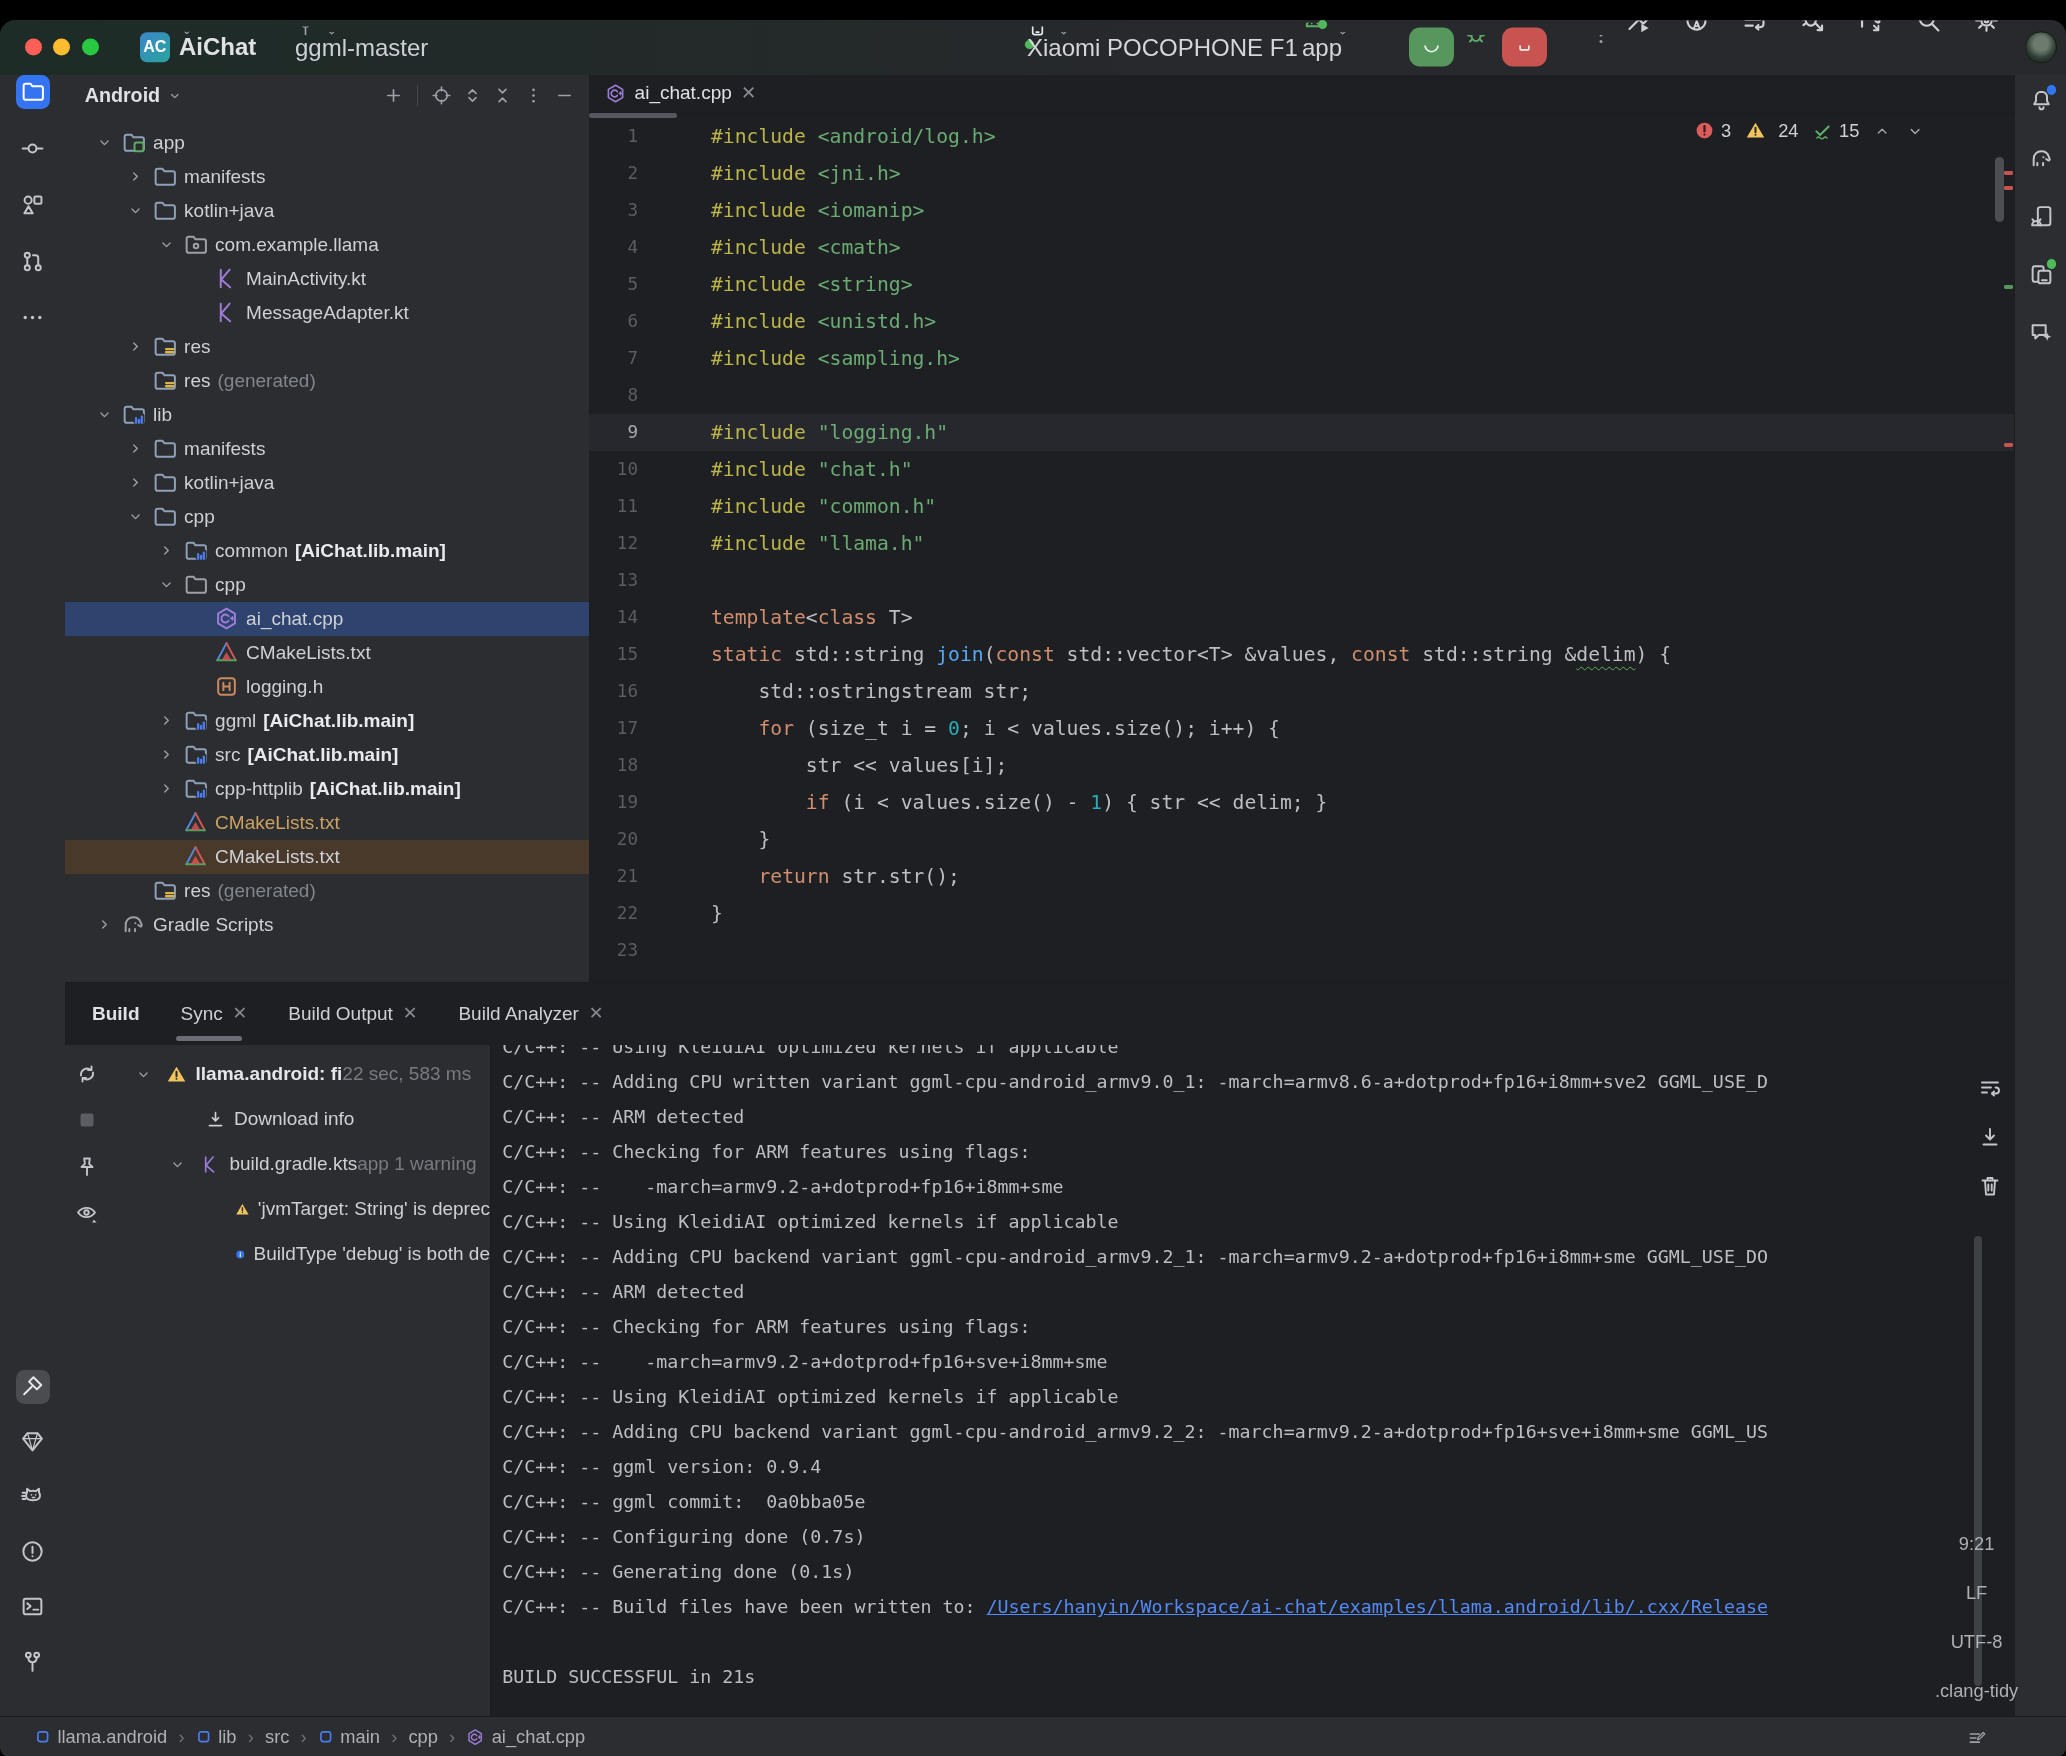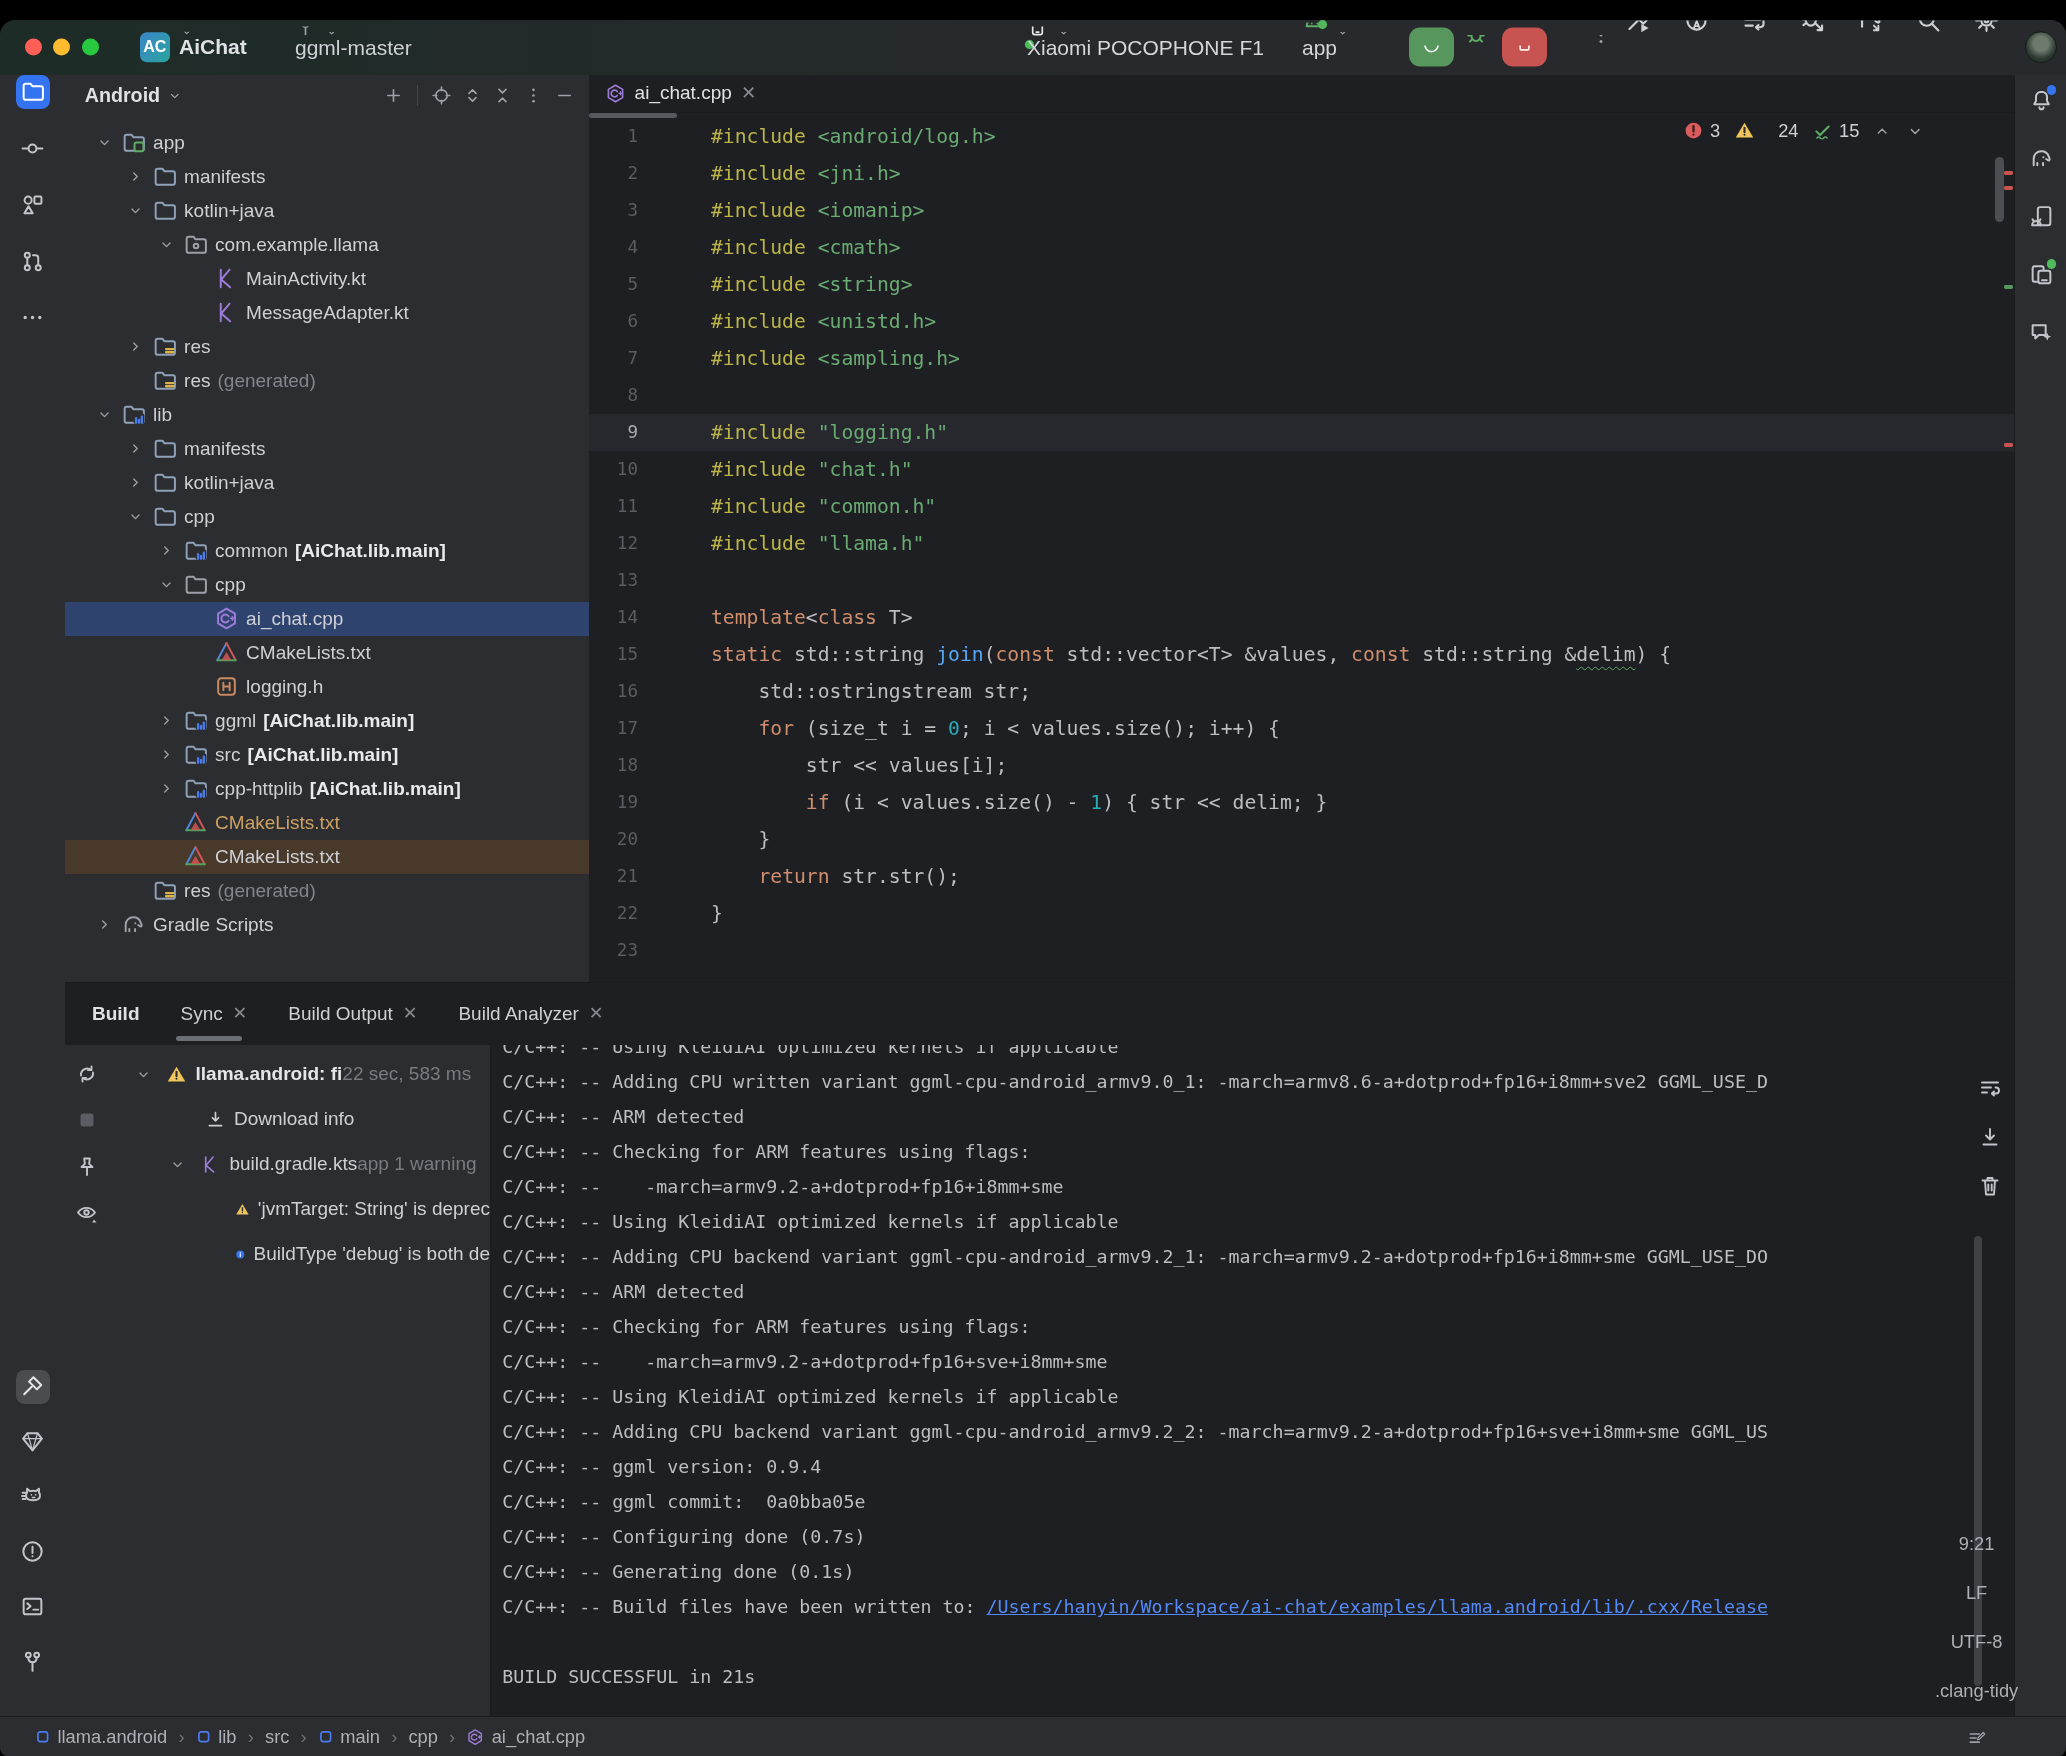--- a/index.html
+++ b/index.html
@@ -7,21 +7,21 @@
        font-family:"Liberation Sans",sans-serif;-webkit-font-smoothing:antialiased;}
   .window{position:absolute;left:0;top:19.7px;width:2066px;height:1737px;background:#1e1f22;
           border-radius:15.5px 15.5px 9.8px 9.8px;overflow:hidden;}
   
   .titlebar{position:absolute;left:0;top:0;width:100%;height:55px;
     background:linear-gradient(90deg,#1d2c27 0%,#222a29 28%,#27292c 55%,#28292c 100%);
     border-bottom:1.4px solid #17181a;}
   .titlebar *{position:absolute;top:50%;transform:translateY(-50%);}
   .tl{width:17px;height:17px;border-radius:50%;}
   .tl.r{left:25px;background:#ff5f57}.tl.y{left:53px;background:#febc2e}.tl.g{left:82px;background:#28c840}
-  .grp{display:flex;align-items:center;gap:8.4px;color:#dfe1e5;font-size:21px;white-space:nowrap;}
+  .grp{display:flex;align-items:center;gap:8.4px;color:#dfe1e5;font-size:24px;white-space:nowrap;}
   .badge{left:140px;width:29.5px;height:29.5px;border-radius:7px;display:flex;align-items:center;justify-content:center;
          background:linear-gradient(135deg,#3a86c9,#2aa49d);color:#fff;font-size:16px;font-weight:700;}
   .proj{left:179px;font-weight:600;}
   .branchg{left:295px;color:#ced0d6;font-weight:400;}
   .deviceg{left:998px;color:#d4d6da;margin-left:29px;}
   .configg{left:1302px;color:#d4d6da;}
   .btn{width:45px;height:39px;border-radius:11.2px;display:flex;align-items:center;justify-content:center;color:#eef5ee;}
   .btn-run{left:1409px;background:#57965c;}
   .btn-stop{left:1502px;background:#c75450;color:#ffecec;}
   .tb-bug{left:1464px;color:#5fad65;width:28px;height:28px;}
@@ -921,21 +921,21 @@
         <span style="display: flex; align-items: center; gap: 5.6px;">
           <span class="ic sz30">
             <svg viewBox="0 0 24 24" fill="none" stroke="currentColor" stroke-width="1.9" stroke-linecap="round" stroke-linejoin="round">
               <circle cx="12" cy="12" r="9" fill="#db5c5c" stroke="none"></circle>
               <path d="M12 7v6" stroke="#3a1f1f" stroke-width="2.6"></path>
               <circle cx="12" cy="16.6" r="1.3" fill="#3a1f1f" stroke="none"></circle>
             </svg>
           </span>
           <span>3</span>
         </span>
-        <span style="display: flex; align-items: center; gap: 23px;">
+        <span style="display: flex; align-items: center; gap: 12px;">
           <span class="ic sz30">
             <svg viewBox="0 0 24 24" fill="none" stroke="currentColor" stroke-width="1.9" stroke-linecap="round" stroke-linejoin="round">
               <path d="M12 3.2L22 20H2z" fill="#f2c55c" stroke="none"></path>
               <path d="M12 9v5" stroke="#2b2d30" stroke-width="2.4"></path>
               <circle cx="12" cy="16.8" r="1.2" fill="#2b2d30" stroke="none"></circle>
             </svg>
           </span>
           <span>24</span>
         </span>
         <span style="display: flex; align-items: center; gap: 5.6px;">

